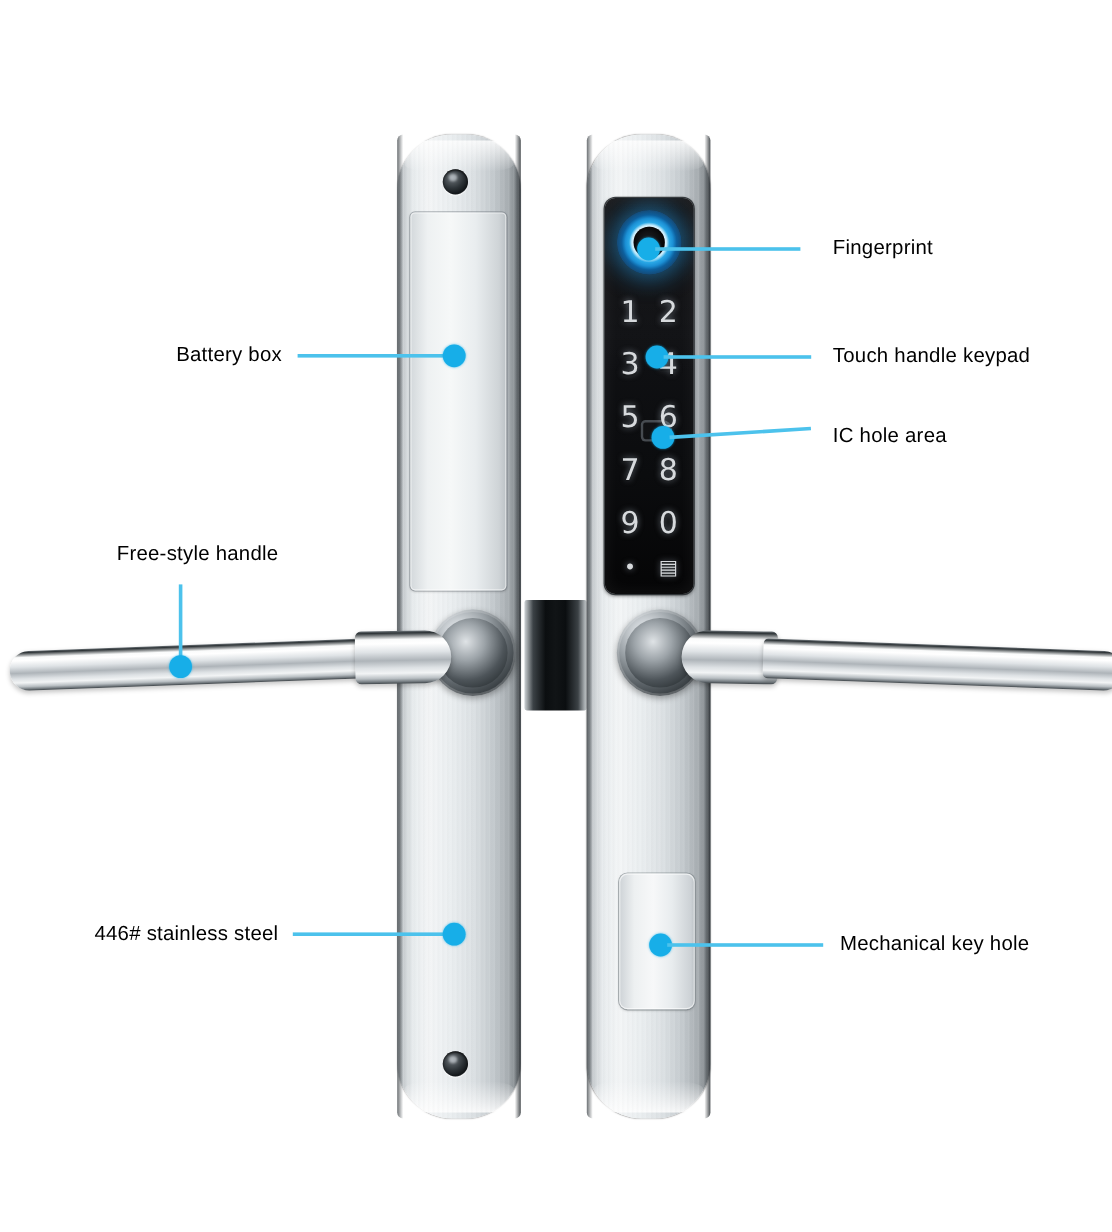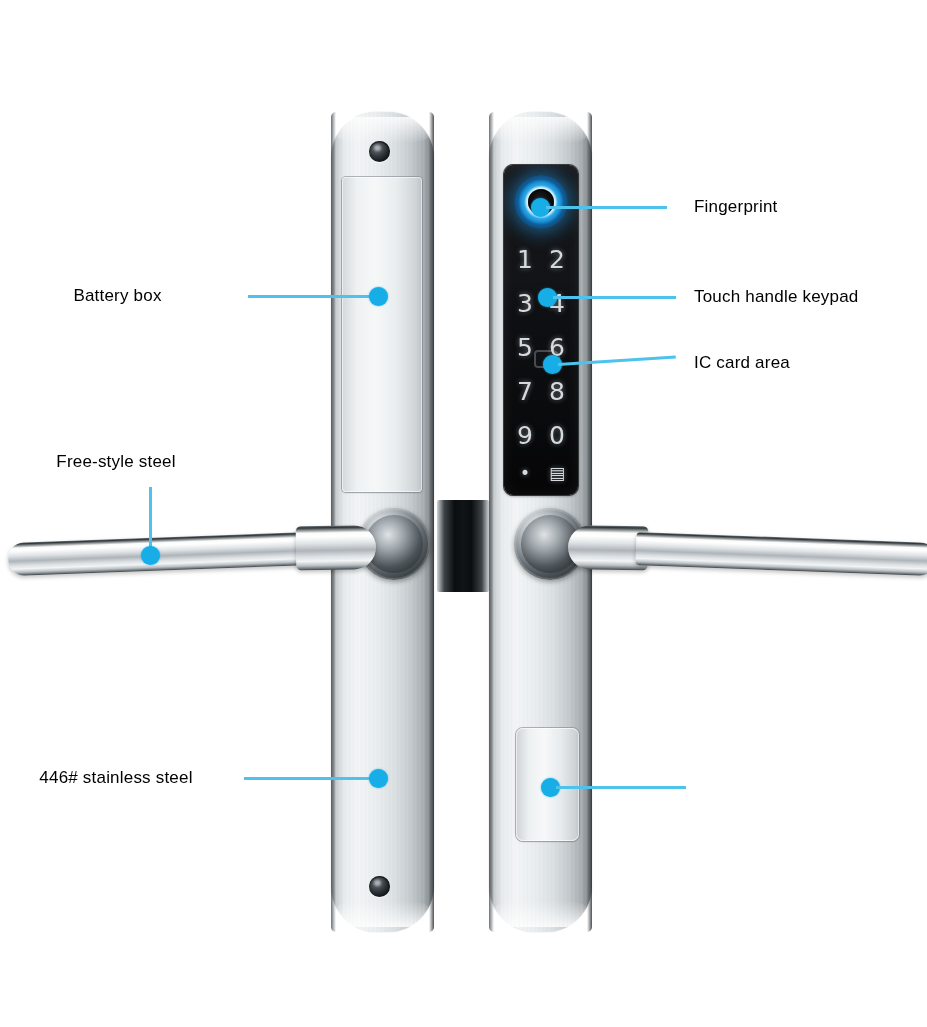--- a/index.html
+++ b/index.html
@@ -19,21 +19,21 @@
   
   .label{
     position:absolute;
     font-size:17px;
     color:#000000;
     letter-spacing:.2px;
     white-space:nowrap;
     font-family:Liberation Sans, sans-serif;
   }
   .label.right{ text-align:left; }
-  .label.left{ text-align:center; }
+  .label.left{ text-align:right; }
 
   
   .lead{
     position:absolute;
     background:#4cc2ec;
     height:3px;
   }
   .lead.vert{ width:3px; height:auto; }
   .dot{
     position:absolute;
@@ -305,36 +305,37 @@
   </div>
   <div class="lever" style="left:636px; top:532px; width:300px; height:33px;
               border-radius:4px 16px 16px 4px;
               transform:rotate(2.1deg); transform-origin:left center;">
   </div>
 
   <div class="label left" style="left:0px; top:286px; width:235px;">Battery box</div>
   <div class="lead" style="left:248px; top:295px; width:130px;"></div>
   <div class="dot" style="left:369px; top:287px;"></div>
 
-  <div class="label left" style="left:0px; top:452px; width:232px;">Free-style steel</div>
+  <div class="label left" style="left:0px; top:452px; width:232px;">Free-style handle</div>
   <div class="lead vert" style="left:149px; top:487px; height:66px;"></div>
   <div class="dot" style="left:141px; top:546px;"></div>
 
   <div class="label left" style="left:0px; top:768px; width:232px;">446# stainless steel</div>
   <div class="lead" style="left:244px; top:777px; width:134px;"></div>
   <div class="dot" style="left:369px; top:769px;"></div>
 
   <div class="dot" style="left:531px; top:198px;"></div>
   <div class="lead" style="left:546px; top:206px; width:121px;"></div>
   <div class="label right" style="left:694px; top:197px;">Fingerprint</div>
 
   <div class="dot" style="left:538px; top:288px;"></div>
   <div class="lead" style="left:553px; top:296px; width:123px;"></div>
   <div class="label right" style="left:694px; top:287px;">Touch handle keypad</div>
 
   <div class="dot" style="left:543px; top:355px;"></div>
   <div class="lead" style="left:558px; top:363px; width:118px; transform:rotate(-3.6deg); transform-origin:left center;"></div>
-  <div class="label right" style="left:694px; top:353px;">IC card area</div>
+  <div class="label right" style="left:694px; top:353px;">IC hole area</div>
 
   <div class="dot" style="left:541px; top:778px;"></div>
   <div class="lead" style="left:556px; top:786px; width:130px;"></div>
+  <div class="label right" style="left:700px; top:777px;">Mechanical key hole</div>
 
 </div>
 
 </body></html>

